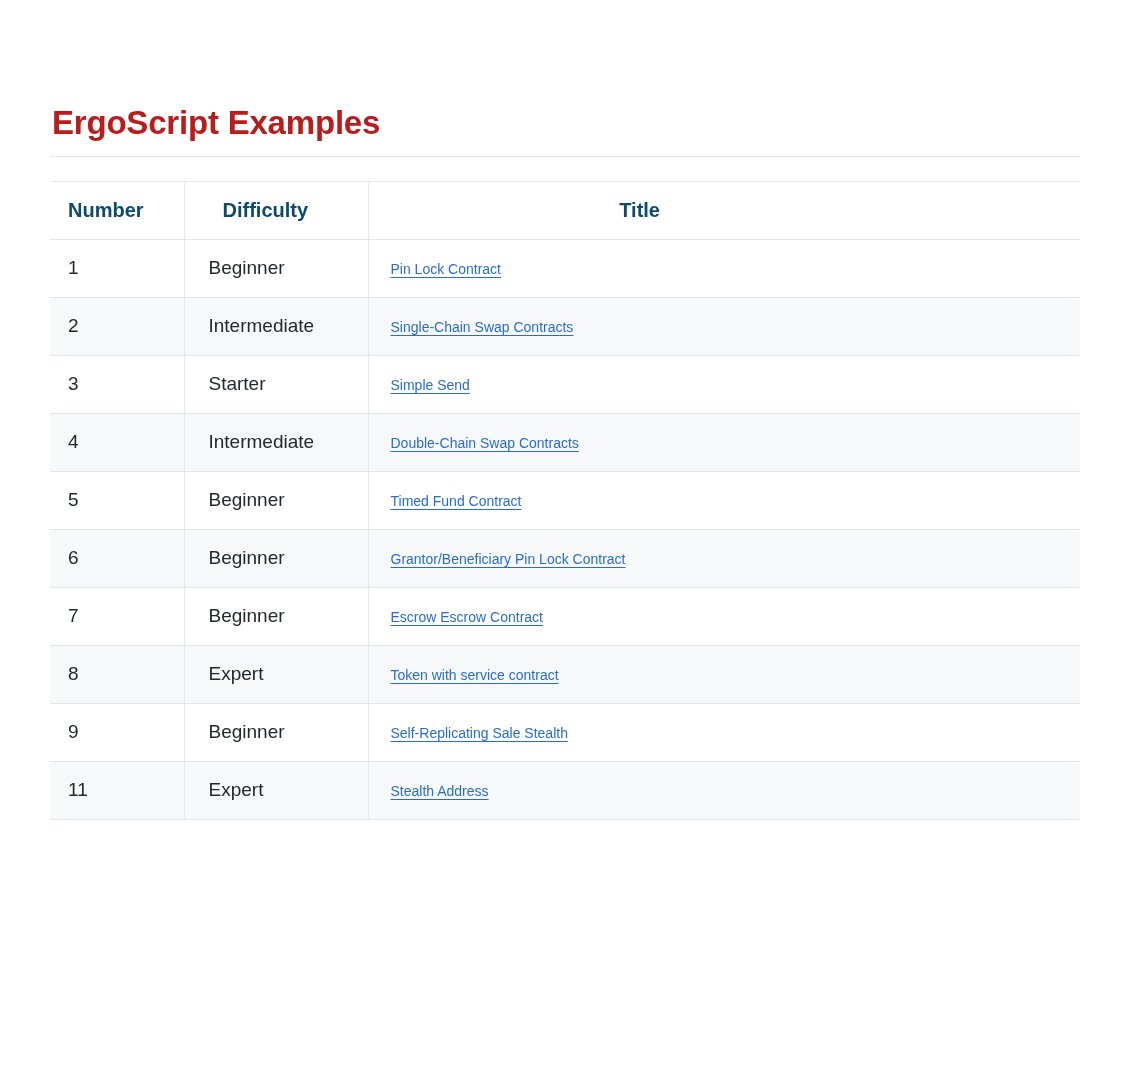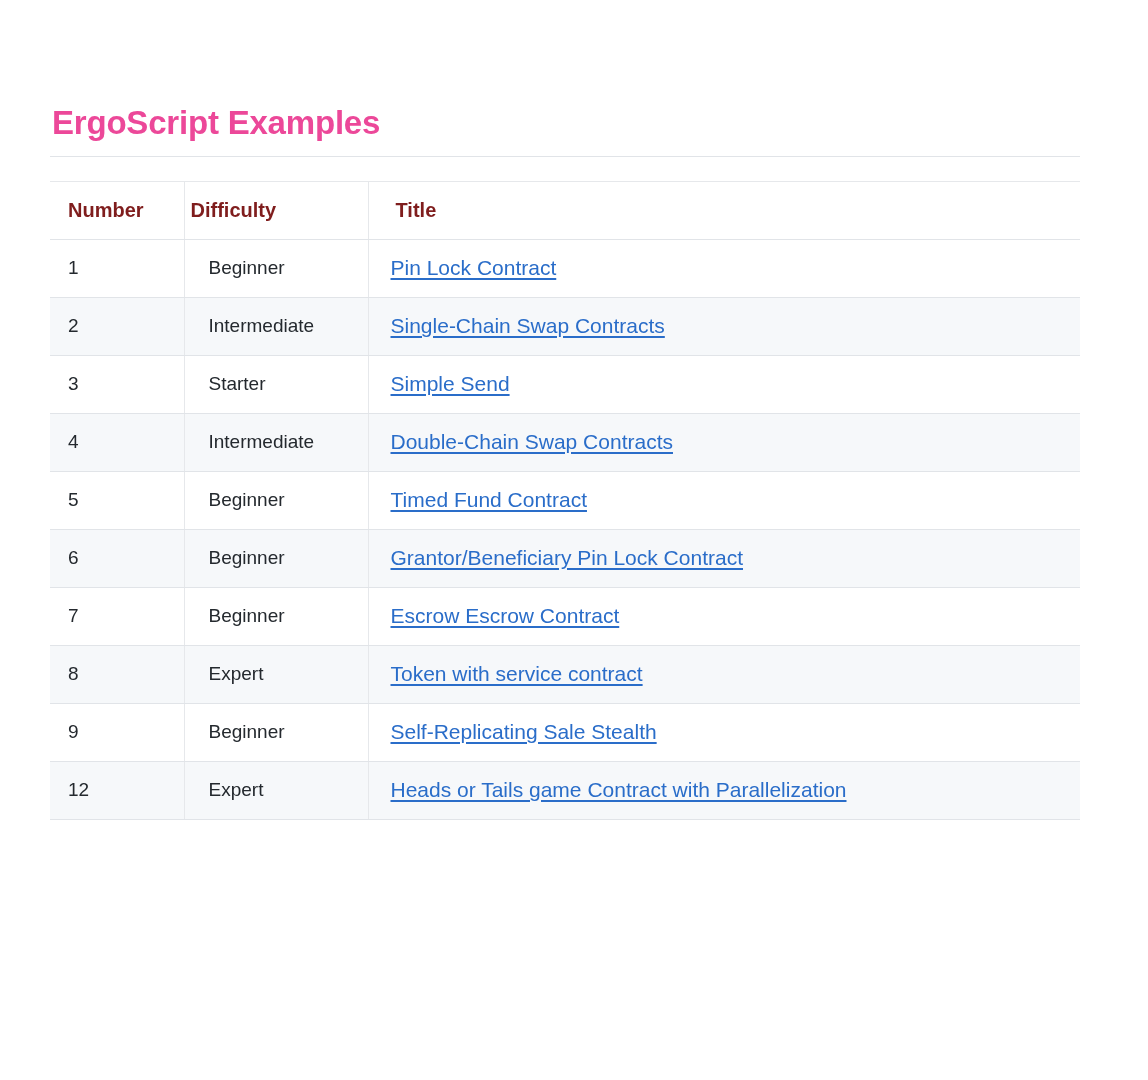--- a/index.html
+++ b/index.html
@@ -26,21 +26,21 @@
     position: absolute;
     left: 50px;
     top: 104px;
     width: 1030px;
   }
 
   .page-title {
     font-size: 33px;
     font-weight: bold;
     line-height: 1.15;
-    color: #ec4899;
+    color: #b91c1c;
     letter-spacing: -0.2px;
     margin: 0;
     padding: 0 0 14px 2px;
   }
 
   .title-rule {
     height: 1px;
     width: 1030px;
     background: #e1e4e8;
     margin: 0 0 24px 0;
@@ -59,31 +59,31 @@
     font-size: 19px;
   }
 
   table.examples col.c-number { width: 134px; }
   table.examples col.c-difficulty { width: 184px; }
   table.examples col.c-title { width: 712px; }
 
   table.examples thead th {
     font-weight: bold;
     font-size: 20px;
-    color: #7f1d1d;
+    color: #0c4a6e;
     height: 57px;
     padding: 0 18px;
     border-top: 1px solid #e6e8eb;
     border-bottom: 1px solid #e1e4e8;
     background: #ffffff;
     vertical-align: middle;
   }
   table.examples thead th.th-number { text-align: left; }
-  table.examples thead th.th-difficulty { text-align: left; padding-left: 6px; }
-  table.examples thead th.th-title { text-align: left; padding-right: 420px; padding-left: 27px; }
+  table.examples thead th.th-difficulty { text-align: left; padding-left: 38px; }
+  table.examples thead th.th-title { text-align: right; padding-right: 420px; padding-left: 27px; }
 
   table.examples thead th.th-number,
   table.examples thead th.th-difficulty {
     border-right: 1px solid #e6e8eb;
   }
 
   table.examples tbody td {
     height: 57px;
     padding: 0 18px;
     border-bottom: 1px solid #e1e4e8;
@@ -102,21 +102,21 @@
   table.examples tbody tr:nth-child(even) {
     background: #f6f8fa;
   }
 
   table.examples tbody td.td-number { color: #24292e; }
 
   a.example-link {
     color: #2a6dc9;
     text-decoration: underline;
     text-underline-offset: 3px;
-    font-size: 21px;
+    font-size: 14px;
   }
 </style>
 </head>
 <body>
 
 <div class="page">
   <div class="content">
 
     <h1 class="page-title">ErgoScript Examples</h1>
 
@@ -176,22 +176,22 @@
               <td class="td-number">8</td>
               <td class="td-difficulty">Expert</td>
               <td class="td-title"><a class="example-link" href="#">Token with service contract</a></td>
             </tr>
             <tr>
               <td class="td-number">9</td>
               <td class="td-difficulty">Beginner</td>
               <td class="td-title"><a class="example-link" href="#">Self-Replicating Sale Stealth</a></td>
             </tr>
             <tr>
-              <td class="td-number">12</td>
+              <td class="td-number">11</td>
               <td class="td-difficulty">Expert</td>
-              <td class="td-title"><a class="example-link" href="#">Heads or Tails game Contract with Parallelization</a></td>
+              <td class="td-title"><a class="example-link" href="#">Stealth Address</a></td>
             </tr>
           </tbody>
       </table>
     </div>
 
   </div>
 </div>
 
 </body></html>

